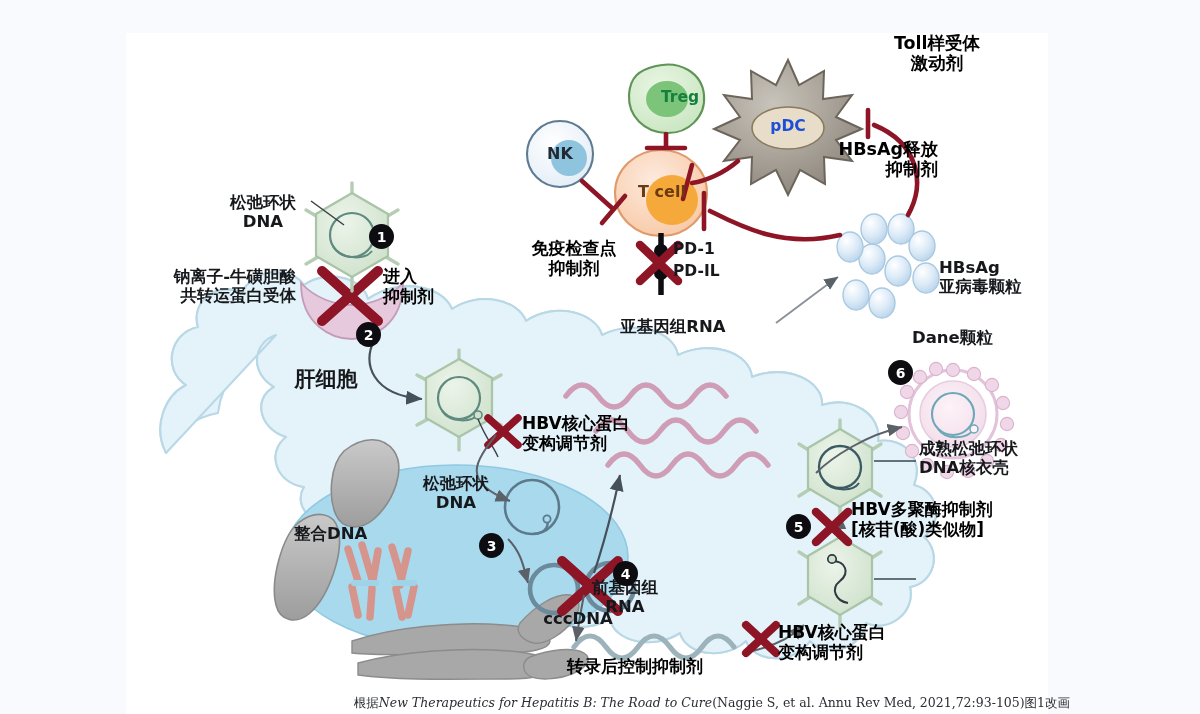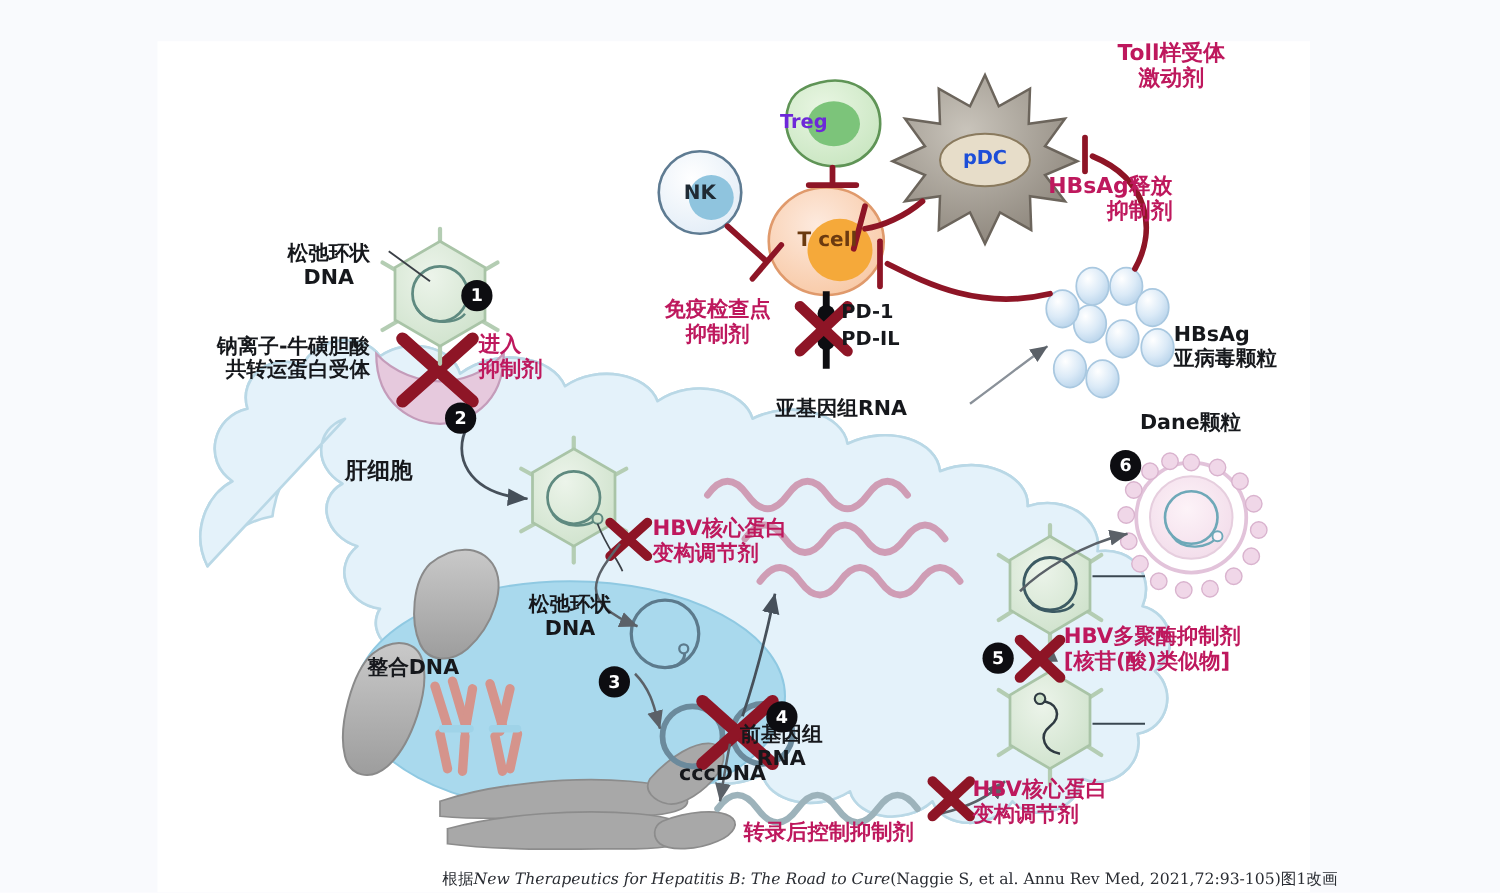--- a/index.html
+++ b/index.html
@@ -27,21 +27,21 @@
   }
   .lbl {
     position: absolute;
     font-family: "DejaVu Sans", "Liberation Sans", sans-serif;
     font-weight: bold;
     line-height: 1.16;
     white-space: pre;
     color: #16181c;
     letter-spacing: 0px;
   }
-  .lbl.red { color: #be185d; }
+  .lbl.red { color: #000000; }
   .lbl.c { text-align: center; }
   .lbl.r  { text-align: right; }
   .lbl.l  { text-align: left; }
   .cite {
     position: absolute;
     font-family: "DejaVu Serif", "Liberation Serif", serif;
     font-size: 12.5px;
     color: #2a2d33;
     white-space: pre;
     letter-spacing: 0px;
@@ -429,39 +429,39 @@
 
     <div class="lbl c" style="left:76px; top:160px; width:122px; font-size:16.5px;">松弛环状
 DNA</div>
 
     <div class="lbl r" style="left:-92px; top:234px; width:262px; font-size:16.5px;">钠离子-牛磺胆酸
 共转运蛋白受体</div>
 
     <div class="lbl l red" style="left:257px; top:234px; width:120px; font-size:17px;">进入
 抑制剂</div>
 
-    <div class="lbl l" style="left:150px; top:334px; width:100px; font-size:18px;">肝细胞</div>
+    <div class="lbl l" style="left:150px; top:334px; width:100px; font-size:21px;text-align:center;">肝细胞</div>
 
     <div class="lbl l red" style="left:396px; top:381px; width:180px; font-size:17px;">HBV核心蛋白
 变构调节剂</div>
 
     <div class="lbl c" style="left:272px; top:441px; width:116px; font-size:16.5px;">松弛环状
 DNA</div>
 
     <div class="lbl l" style="left:168px; top:491px; width:130px; font-size:16.5px;">整合DNA</div>
 
 
     <div class="lbl c" style="left:392px; top:576px; width:120px; font-size:16.5px;">cccDNA</div>
 
     <div class="lbl c" style="left:438px; top:545px; width:122px; font-size:16.5px;">前基因组
 RNA</div>
 
     <div class="lbl c" style="left:452px; top:284px; width:190px; font-size:16.5px;">亚基因组RNA</div>
 
-    <div class="lbl c red" style="left:398px; top:624px; width:222px; font-size:17px;padding-left:28px;">转录后控制抑制剂</div>
+    <div class="lbl c red" style="left:398px; top:624px; width:222px; font-size:17px;">转录后控制抑制剂</div>
 
     <div class="lbl l red" style="left:652px; top:590px; width:182px; font-size:17px;">HBV核心蛋白
 变构调节剂</div>
 
     <div class="lbl c red" style="left:383px; top:206px; width:130px; font-size:17px;">免疫检查点
 抑制剂</div>
 
     <div class="lbl l" style="left:547px; top:208px; width:60px; font-size:15.5px;">PD-1</div>
     <div class="lbl l" style="left:547px; top:230px; width:60px; font-size:15.5px;">PD-IL</div>
 
@@ -469,34 +469,36 @@
 激动剂</div>
 
     <div class="lbl c red" style="left:622px; top:106px; width:190px; font-size:17.5px;text-align:right;">HBsAg释放
 抑制剂</div>
 
     <div class="lbl l" style="left:813px; top:225px; width:170px; font-size:16.5px;">HBsAg
 亚病毒颗粒</div>
 
     <div class="lbl l" style="left:786px; top:295px; width:140px; font-size:16.5px;">Dane颗粒</div>
 
+    <div class="lbl l" style="left:793px; top:406px; width:180px; font-size:16.5px;">成熟松弛环状
+DNA核衣壳</div>
 
     <div class="lbl l red" style="left:725px; top:467px; width:230px; font-size:17px;">HBV多聚酶抑制剂
 [核苷(酸)类似物]</div>
 
 
     <div class="stepnum" style="left:243px; top:191px;">1</div>
     <div class="stepnum" style="left:230px; top:289px;">2</div>
     <div class="stepnum" style="left:353px; top:500px;">3</div>
     <div class="stepnum" style="left:487px; top:528px;">4</div>
     <div class="stepnum" style="left:660px; top:481px;">5</div>
     <div class="stepnum" style="left:762px; top:327px;">6</div>
 
     <div class="lbl c" style="left:404px; top:112px; width:60px; font-size:16px; color:#1f2a33;">NK</div>
-    <div class="lbl c" style="left:487px; top:56px; width:60px; font-size:15.5px; color:#6d28d9;">Treg</div>
+    <div class="lbl c" style="left:524px; top:56px; width:60px; font-size:15.5px; color:#15803d;">Treg</div>
     <div class="lbl c" style="left:496px; top:150px; width:80px; font-size:16px; color:#6b3a10;">T cell</div>
     <div class="lbl c" style="left:632px; top:85px; width:60px; font-size:15.5px; color:#1d4ed8;">pDC</div>
 
     <div class="cite" style="left:204px; top:647px;">
       <span>根据</span><i>New Therapeutics for Hepatitis B: The Road to Cure</i><span>(Naggie S, et al. Annu Rev Med, 2021,72:93-105)图1改画</span>
     </div>
 
   </div>
 </div>
 

